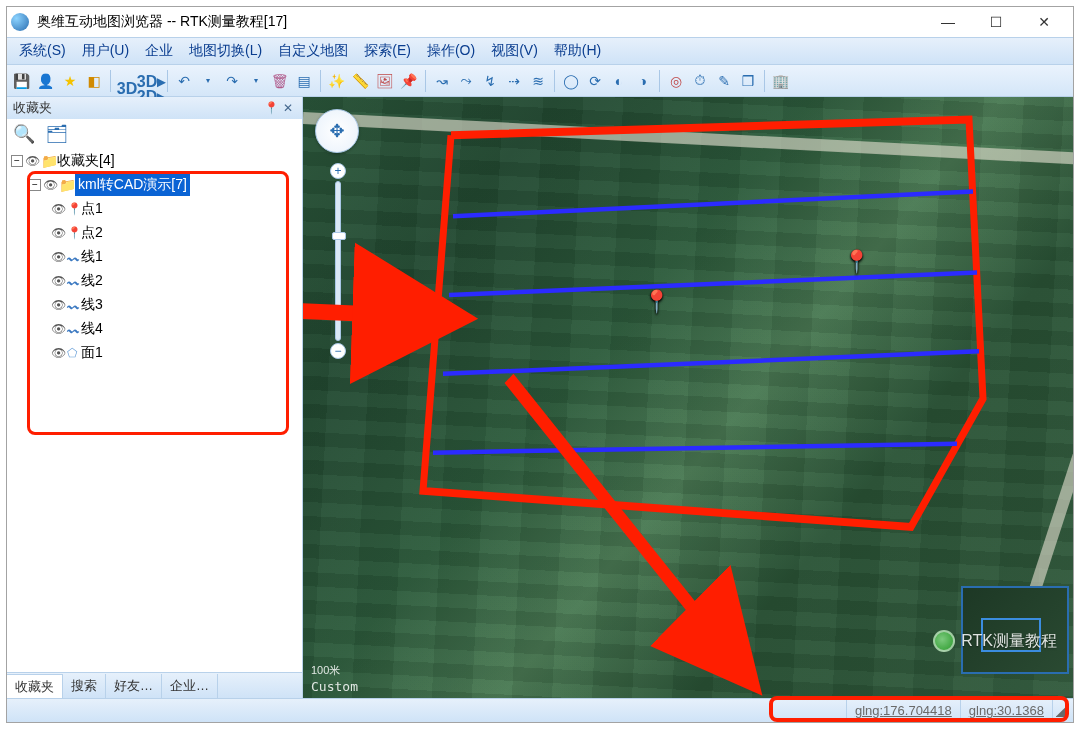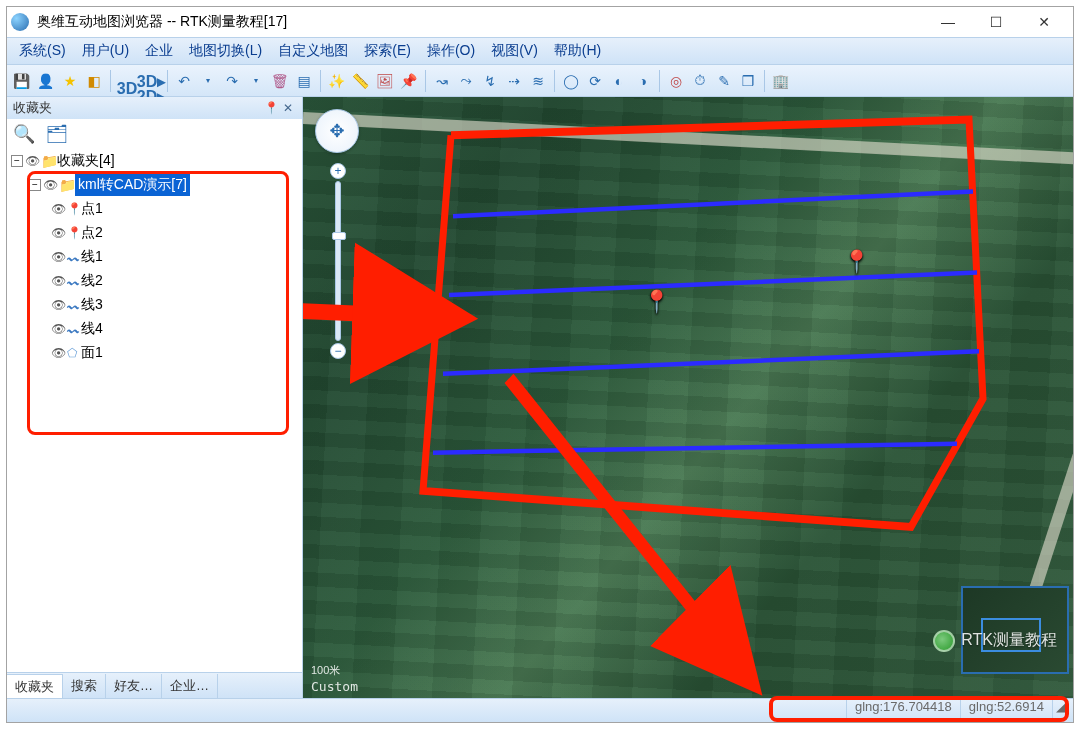--- a/index.html
+++ b/index.html
@@ -78,25 +78,25 @@
   .provider { position: absolute; left: 8px; bottom: 4px; color: rgba(255,255,255,0.85); font-family: monospace; font-size: 13px; }
 
   .mini { position: absolute; right: 4px; bottom: 24px; width: 108px; height: 88px; border: 2px solid #2a6db0; background: linear-gradient(135deg,#1d3825,#2a4a32); }
   .mini .view { position: absolute; left: 18px; top: 30px; width: 60px; height: 34px; border: 2px solid #3b8de0; }
 
   .pushpin { position: absolute; font-size: 22px; color: #ffe500; text-shadow: 0 1px 2px rgba(0,0,0,0.6); filter: drop-shadow(0 1px 1px #000); }
 
   
   .status { height: 24px; background: linear-gradient(#e6f0fb, #cfe3f7); border-top: 1px solid #b8d1ea; display: flex; align-items: center; padding: 0 4px; font-size: 13px; color: #6a6a6a; }
   .status .spacer { flex: 1; }
-  .coord { padding: 0 8px; border-left: 1px solid #b8d1ea; height: 100%; display: flex; align-items: flex-start; }
+  .coord { padding: 0 8px; border-left: 1px solid #b8d1ea; height: 100%; display: flex; align-items: center; text-decoration: underline; }
   .red-box.coord-box { right: 4px; bottom: 0px; width: 300px; height: 26px; border-width: 4px; }
 
   
-  .wm { position: absolute; right: 16px; bottom: 46px; display: flex; gap: 6px; color: #fff; font-size: 16px; text-shadow: 0 1px 2px rgba(0,0,0,0.6); opacity: 0.85; }
+  .wm { position: absolute; right: 16px; bottom: 46px; display: flex; align-items: center; gap: 6px; color: #fff; font-size: 16px; text-shadow: 0 1px 2px rgba(0,0,0,0.6); opacity: 0.85; }
   .wm .wico { width: 22px; height: 22px; border-radius: 50%; background: radial-gradient(circle at 40% 40%, #8be08b, #2aa82a); border: 2px solid rgba(255,255,255,0.6); }
 </style>
 </head>
 <body>
 
 <div class="outer">
 <div class="window">
 
   <div class="titlebar">
     <div class="app-icon"></div>
@@ -289,20 +289,20 @@
   </div>
 
   <div class="status" style="position:relative">
     <span class="spacer"></span>
     <span class="coord">
       <span>glng:</span>
           <span>176.704418</span>
     </span>
     <span class="coord">
       <span>glng:</span>
-          <span>52.6914</span>
+          <span>30.1368</span>
     </span>
     <span class="coord" style="width:14px;justify-content:center">◢</span>
     <div class="red-box coord-box"></div>
   </div>
 
 </div>
 </div>
 
 </body></html>

